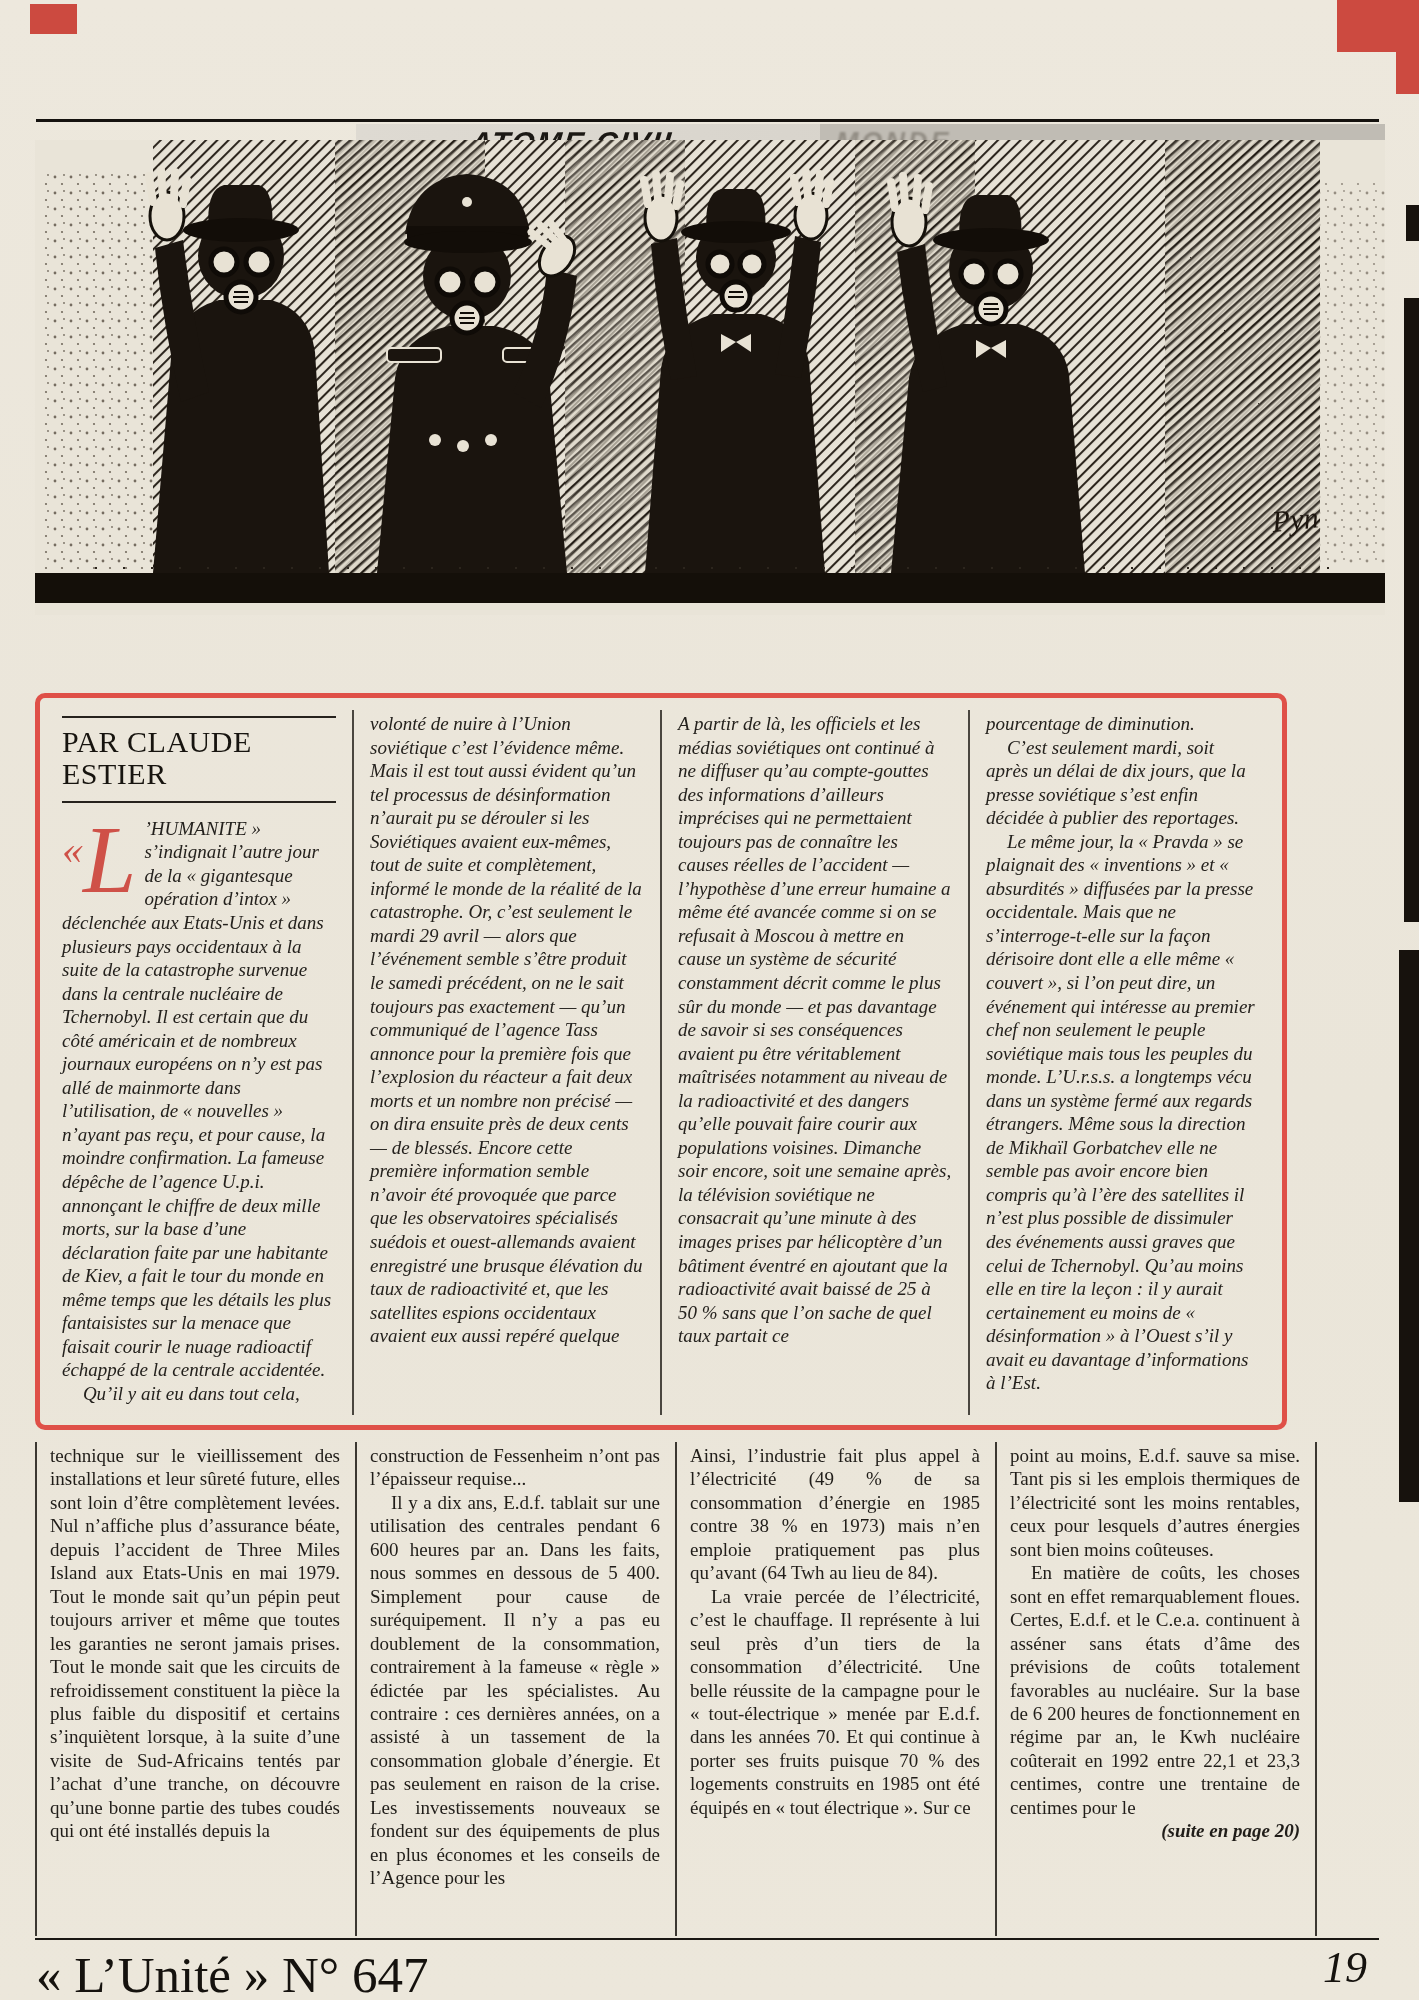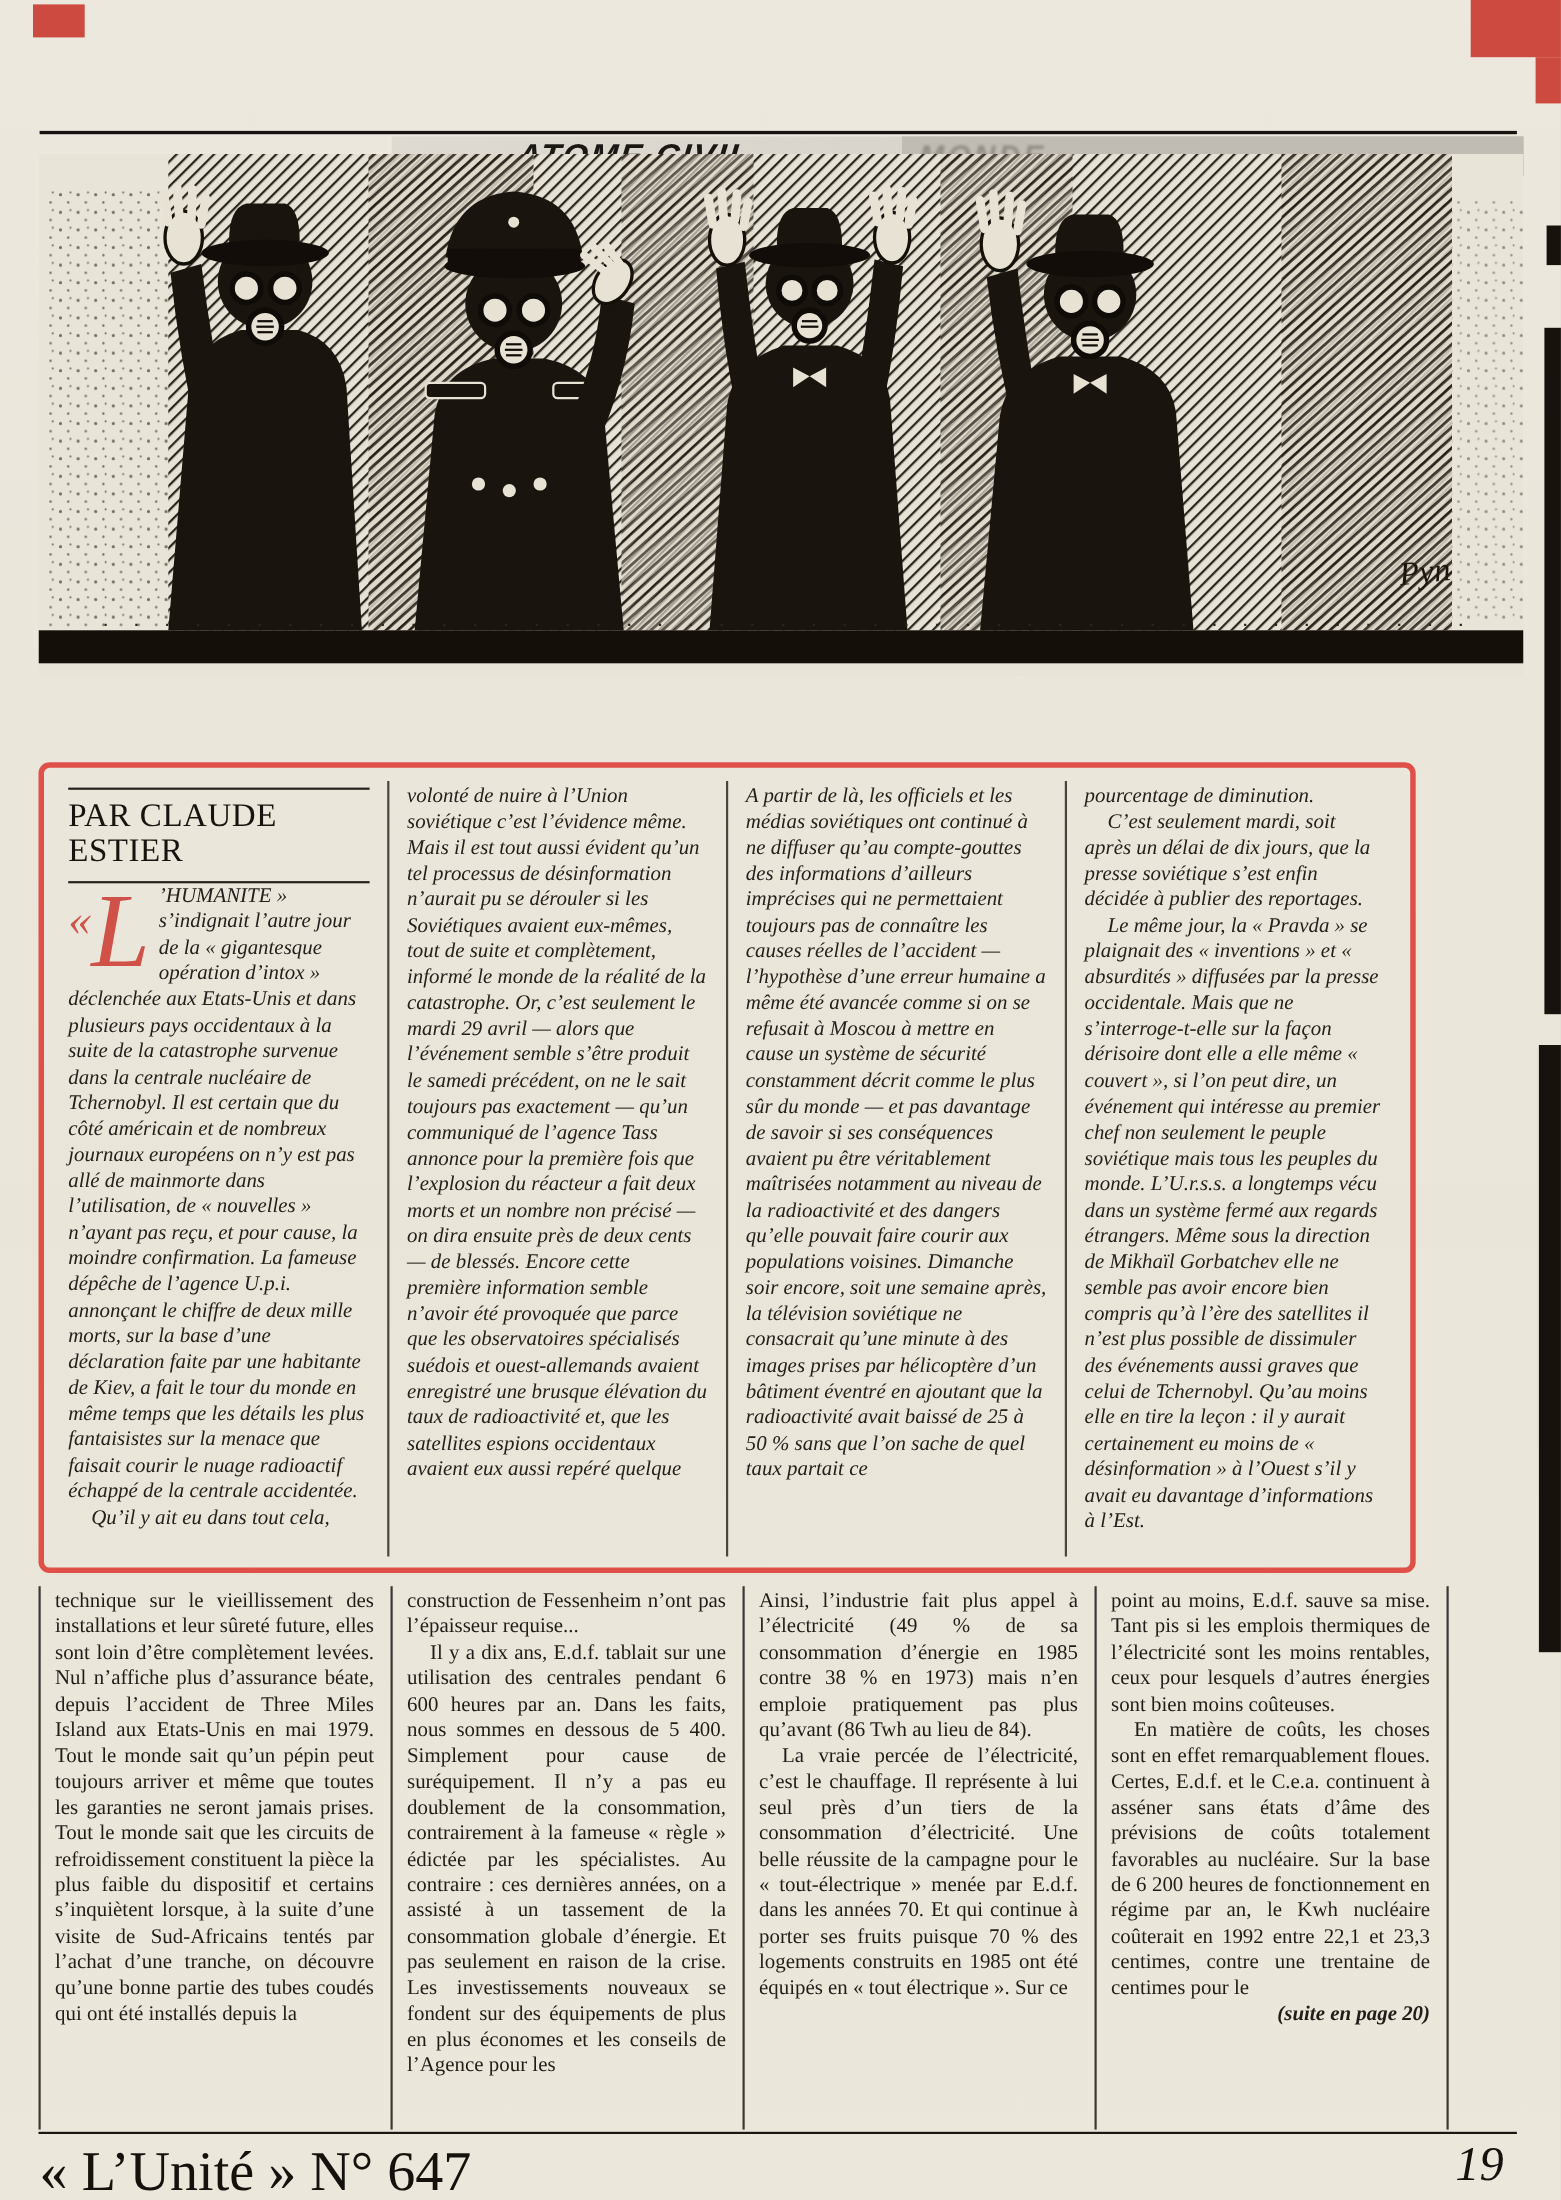--- a/index.html
+++ b/index.html
@@ -33,21 +33,21 @@
   .red-box{position:absolute;left:35px;top:693px;width:1252px;height:737px;
     border:5px solid #df5048;border-radius:10px;box-sizing:border-box;
     padding:12px 6px 10px 6px;display:flex;}
   .tcol{flex:1 1 0;padding:2px 16px 0 16px;overflow:hidden;
     font-style:italic;font-size:19px;line-height:1.24;color:#24211d;}
   .tcol + .tcol{border-left:2px solid #4a463f;}
   .tcol p{margin:0;}
   .tcol p + p{text-indent:1.1em;}
   .byline{font-style:normal;font-size:30px;line-height:1.08;letter-spacing:.5px;
     color:#17140f;border-top:2px solid #26221d;border-bottom:2px solid #26221d;
-    padding:8px 0 10px 0;margin:4px 0 0 0;}
+    padding:8px 0 10px 0;margin:4px 0 14px 0;}
   .dc{float:left;margin:8px 8px 0 0;color:#cf5148;line-height:.72;}
   .dcq{font-size:42px;font-style:italic;vertical-align:28px;}
   .dcl{font-size:96px;font-style:italic;font-weight:500;}
   
   .bottom-box{position:absolute;left:35px;top:1442px;width:1282px;height:494px;
     display:flex;box-sizing:border-box;border-right:2px solid #3c3832;}
   .bcol{flex:1 1 0;border-left:2px solid #3c3832;padding:2px 15px 0 13px;overflow:hidden;
     font-size:19px;line-height:1.235;text-align:justify;color:#201d19;hyphens:auto;}
   .bcol p{margin:0;}
   .bcol p + p{text-indent:1.1em;}
@@ -230,21 +230,21 @@
 
   <div class="bottom-box">
     <div class="bcol">
       <p>technique sur le vieillissement des installations et leur sûreté future, elles sont loin d’être complètement levées. Nul n’affiche plus d’assurance béate, depuis l’accident de Three Miles Island aux Etats-Unis en mai 1979. Tout le monde sait qu’un pépin peut toujours arriver et même que toutes les garanties ne seront jamais prises. Tout le monde sait que les circuits de refroidissement constituent la pièce la plus faible du dispositif et certains s’inquiètent lorsque, à la suite d’une visite de Sud-Africains tentés par l’achat d’une tranche, on découvre qu’une bonne partie des tubes coudés qui ont été installés depuis la</p>
     </div>
     <div class="bcol">
       <p>construction de Fessenheim n’ont pas l’épaisseur requise...</p>
       <p>Il y a dix ans, E.d.f. tablait sur une utilisation des centrales pendant 6 600 heures par an. Dans les faits, nous sommes en dessous de 5 400. Simplement pour cause de suréquipement. Il n’y a pas eu doublement de la consommation, contrairement à la fameuse « règle » édictée par les spécialistes. Au contraire : ces dernières années, on a assisté à un tassement de la consommation globale d’énergie. Et pas seulement en raison de la crise. Les investissements nouveaux se fondent sur des équipements de plus en plus économes et les conseils de l’Agence pour les</p>
     </div>
     <div class="bcol">
-      <p>Ainsi, l’industrie fait plus appel à l’électricité (49 % de sa consommation d’énergie en 1985 contre 38 % en 1973) mais n’en emploie pratiquement pas plus qu’avant (86 Twh au lieu de 84).</p>
+      <p>Ainsi, l’industrie fait plus appel à l’électricité (49 % de sa consommation d’énergie en 1985 contre 38 % en 1973) mais n’en emploie pratiquement pas plus qu’avant (64 Twh au lieu de 84).</p>
       <p>La vraie percée de l’électricité, c’est le chauffage. Il représente à lui seul près d’un tiers de la consommation d’électricité. Une belle réussite de la campagne pour le « tout-électrique » menée par E.d.f. dans les années 70. Et qui continue à porter ses fruits puisque 70 % des logements construits en 1985 ont été équipés en « tout électrique ». Sur ce</p>
     </div>
     <div class="bcol">
       <p>point au moins, E.d.f. sauve sa mise. Tant pis si les emplois thermiques de l’électricité sont les moins rentables, ceux pour lesquels d’autres énergies sont bien moins coûteuses.</p>
       <p>En matière de coûts, les choses sont en effet remarquablement floues. Certes, E.d.f. et le C.e.a. continuent à asséner sans états d’âme des prévisions de coûts totalement favorables au nucléaire. Sur la base de 6 200 heures de fonctionnement en régime par an, le Kwh nucléaire coûterait en 1992 entre 22,1 et 23,3 centimes, contre une trentaine de centimes pour le</p>
       <p class="suite">(suite en page 20)</p>
     </div>
   </div>
 
   <div class="footer-rule"></div>

